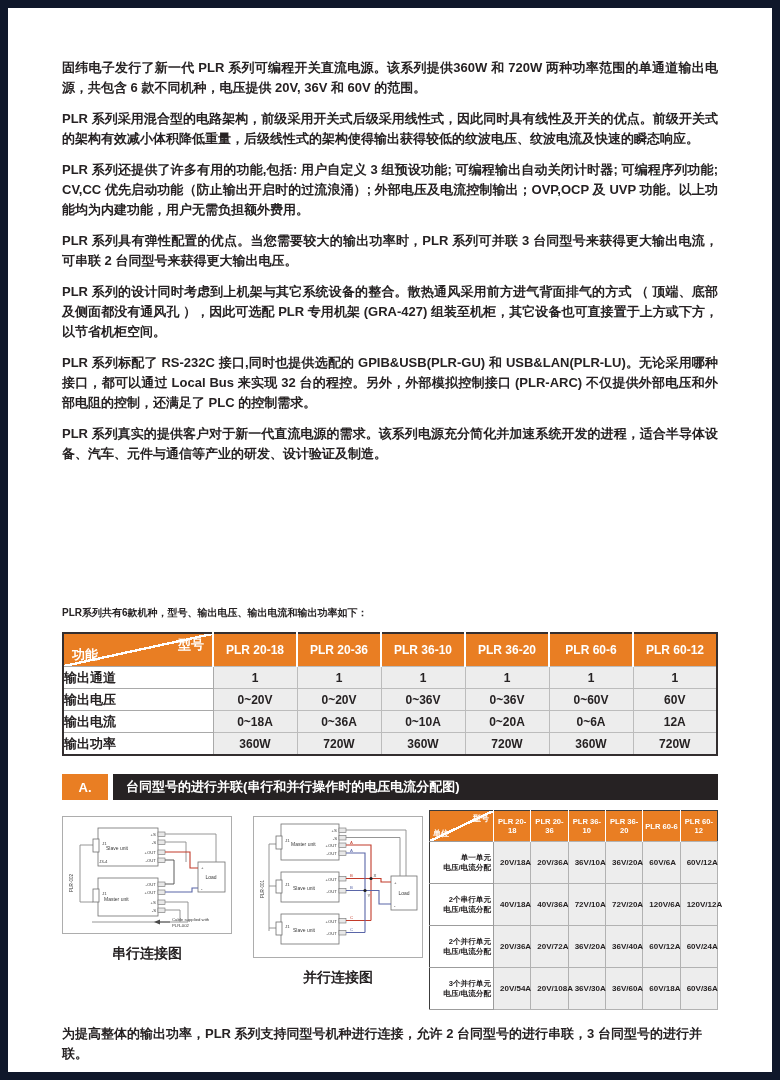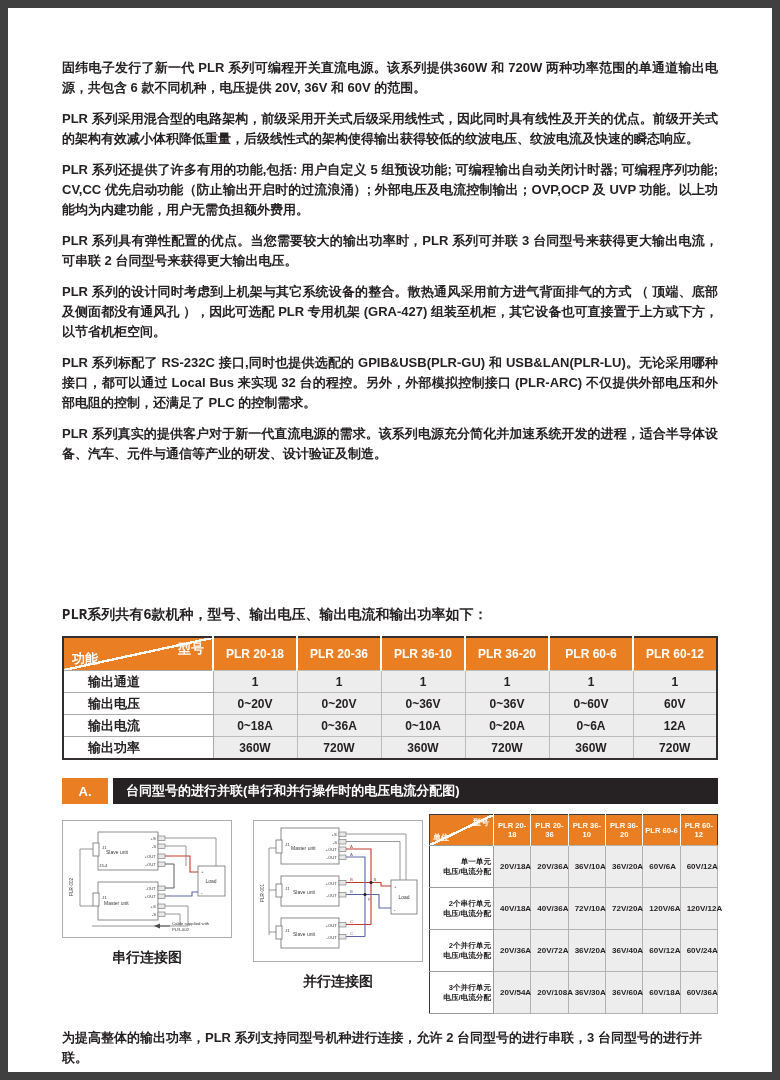--- a/index.html
+++ b/index.html
@@ -1,30 +1,30 @@
 <!DOCTYPE html>
 <html><head>
 <meta charset="utf-8">
 <style>
   html,body{margin:0;padding:0;}
   body{background:#c9c9c9;font-family:"Liberation Sans",sans-serif;}
-  .frame{position:relative;width:780px;height:1080px;background:#404040;color:#262223;}
+  .frame{position:relative;width:780px;height:1080px;background:#0f172a;color:#262223;}
   .page{position:absolute;left:8px;top:8px;right:8px;bottom:8px;background:#ffffff;overflow:hidden;}
   .content{padding:50px 54px 0 54px;}
   p.body{font-size:13px;line-height:20px;margin:0 0 11px;text-align:justify;font-weight:600;color:#262223;}
   .lower{position:absolute;left:54px;right:54px;top:598px;}
-  .models-heading{font-size:14px;font-weight:bold;margin:0 0 12px;color:#262223;font-family:Liberation Mono, monospace;}
+  .models-heading{font-size:10px;font-weight:bold;margin:0 0 12px;color:#262223;}
 
   
   table.spec{width:100%;border-collapse:collapse;border:2px solid #332e2f;table-layout:fixed;}
   .spec col.c0{width:150px;}
   .spec thead th{background:#e97e23;color:#fff;font-size:12px;font-weight:bold;height:32px;border-left:2px solid #fff;padding:0;}
   .spec thead th:first-child{border-left:none;}
   .spec td{height:21px;padding:0;}
-  .spec td.rlabel{background:#fff;border:1px solid #a9a9a9;border-left:none;font-size:13px;font-weight:bold;text-align:left;padding-left:24px;}
+  .spec td.rlabel{background:#fff;border:1px solid #a9a9a9;border-left:none;font-size:13px;font-weight:bold;text-align:left;padding-left:0;}
   .spec td.val{background:#ededed;border:1px solid #bcbcbc;font-size:12px;font-weight:600;text-align:center;}
   .corner{position:relative;background:#e97e23;overflow:hidden;}
   .corner::before{content:"";position:absolute;inset:0;
     background:linear-gradient(to bottom right,transparent calc(50% - 1.2px),#fff calc(50% - 1.2px),#fff calc(50% + 1.2px),transparent calc(50% + 1.2px));}
   .corner .ct{position:absolute;top:2px;right:8px;color:#fff;font-weight:bold;}
   .corner .cb{position:absolute;bottom:2px;left:8px;color:#fff;font-weight:bold;}
   .spec .corner .ct,.spec .corner .cb{font-size:13px;}
 
   
   .section-bar{display:flex;margin-top:18px;height:26px;}
@@ -67,21 +67,21 @@
 </style>
 </head>
 <body>
 
 <div class="frame">
   <div class="page">
 
     <div class="content">
       <p class="body">固纬电子发行了新一代 PLR 系列可编程开关直流电源。该系列提供360W 和 720W 两种功率范围的单通道输出电源，共包含 6 款不同机种，电压提供 20V, 36V 和 60V 的范围。</p>
       <p class="body">PLR 系列采用混合型的电路架构，前级采用开关式后级采用线性式，因此同时具有线性及开关的优点。前级开关式的架构有效减小体积降低重量，后级线性式的架构使得输出获得较低的纹波电压、纹波电流及快速的瞬态响应。</p>
-      <p class="body">PLR 系列还提供了许多有用的功能,包括: 用户自定义 5 组预设功能; 可编程输出自动关闭计时器; 可编程序列功能; CV,CC 优先启动功能（防止输出开启时的过流浪涌）; 外部电压及电流控制输出；OVP,OCP 及 UVP 功能。以上功能均为内建功能，用户无需负担额外费用。</p>
+      <p class="body">PLR 系列还提供了许多有用的功能,包括: 用户自定义 3 组预设功能; 可编程输出自动关闭计时器; 可编程序列功能; CV,CC 优先启动功能（防止输出开启时的过流浪涌）; 外部电压及电流控制输出；OVP,OCP 及 UVP 功能。以上功能均为内建功能，用户无需负担额外费用。</p>
       <p class="body">PLR 系列具有弹性配置的优点。当您需要较大的输出功率时，PLR 系列可并联 3 台同型号来获得更大输出电流，可串联 2 台同型号来获得更大输出电压。</p>
       <p class="body">PLR 系列的设计同时考虑到上机架与其它系统设备的整合。散热通风采用前方进气背面排气的方式 （ 顶端、底部及侧面都没有通风孔 ），因此可选配 PLR 专用机架 (GRA-427) 组装至机柜，其它设备也可直接置于上方或下方，以节省机柜空间。</p>
       <p class="body">PLR 系列标配了 RS-232C 接口,同时也提供选配的 GPIB&amp;USB(PLR-GU) 和 USB&amp;LAN(PLR-LU)。无论采用哪种接口，都可以通过 Local Bus 来实现 32 台的程控。另外，外部模拟控制接口 (PLR-ARC) 不仅提供外部电压和外部电阻的控制，还满足了 PLC 的控制需求。</p>
       <p class="body">PLR 系列真实的提供客户对于新一代直流电源的需求。该系列电源充分简化并加速系统开发的进程，适合半导体设备、汽车、元件与通信等产业的研发、设计验证及制造。</p>
     </div>
 
     <div class="lower">
 
       <div class="models-heading">PLR系列共有6款机种，型号、输出电压、输出电流和输出功率如下：</div>
 

